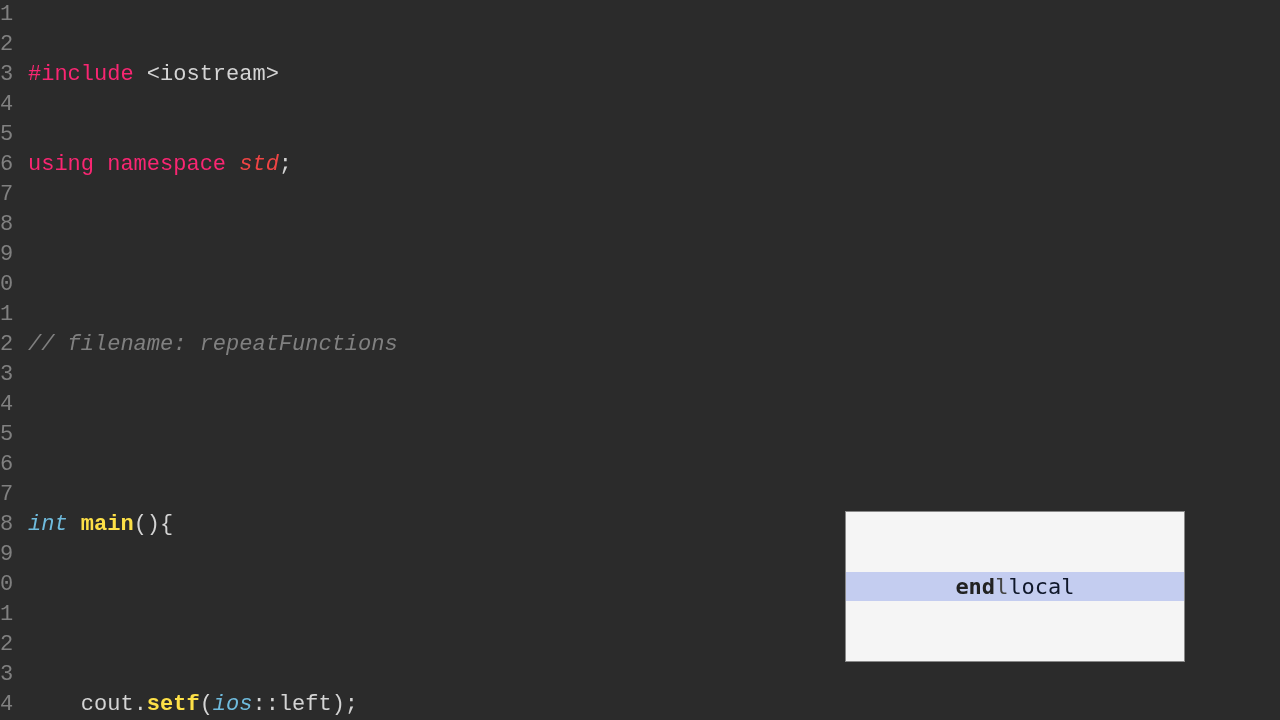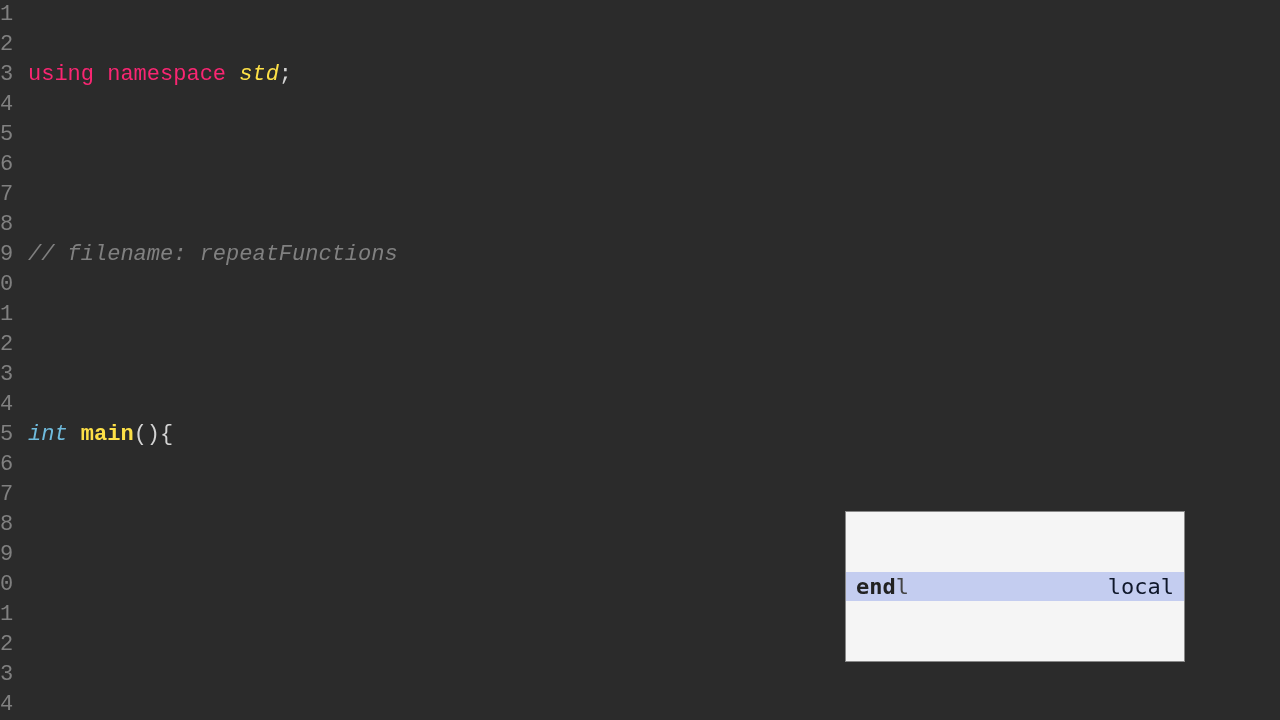--- a/index.html
+++ b/index.html
@@ -30,41 +30,41 @@
     flex: 1;
     position: relative;
     padding-left: 8px;
     color: #d4d4d4;
     white-space: pre;
   }
   .code-line { height: 30px; }
   .t-include-path { color: #d4d4d4; }
   .t-kw2 { color: #6FBBDD; font-style: italic; }
   .t-ident { color: #d4d4d4; }
-  .t-std { color: #fde047; font-style: italic; }
+  .t-std { color: #ef4444; font-style: italic; }
   .t-comment { color: #808080; font-style: italic; }
   .t-type { color: #6FBBDD; font-style: italic; text-align: right; }
   .t-func { color: #fde047; font-weight: bold; }
   .t-op { color: #f92672; }
   .t-punct { color: #d4d4d4; }
   .t-cout { color: #d4d4d4; }
   .autocomplete {
     position: absolute;
     left: 825px;
     top: 511px;
     background: #f5f5f5;
     border: 1px solid #888;
     width: 340px;
     font-family: 'Consolas', 'Monaco', monospace;
     font-size: 22px;
     z-index: 100;
   }
   .ac-row {
     display: flex;
-    justify-content: space-between;
+    justify-content: center;
     padding: 2px 10px;
     height: 29px;
     align-items: center;
   }
   .ac-row.selected {
     background: #c4cdf0;
   }
   .ac-main { color: #222; }
   .ac-kind { color: #0f172a; }
   .ac-highlight { font-weight: bold; }
@@ -95,26 +95,28 @@
     <div>8</div>
     <div>9</div>
     <div>0</div>
     <div>1</div>
     <div>2</div>
     <div>3</div>
     <div>4</div>
   </div>
 
   <div class="code">
+    <div class="code-line"><span class="t-op">#include</span> <span class="t-include-path">&lt;iostream&gt;</span></div>
     <div class="code-line"><span class="t-op">using</span> <span class="t-op">namespace</span> <span class="t-std">std</span><span class="t-punct">;</span></div>
     <div class="code-line"></div>
     <div class="code-line"><span class="t-comment">// filename: repeatFunctions</span></div>
     <div class="code-line"></div>
     <div class="code-line"><span class="t-type">int</span> <span class="t-func">main</span><span class="t-punct">(){</span></div>
     <div class="code-line"></div>
+    <div class="code-line"><span>    </span><span class="t-cout">cout</span><span class="t-punct">.</span><span class="t-func">setf</span><span class="t-punct">(</span><span class="t-kw2">ios</span><span class="t-punct">::</span><span class="t-ident">left</span><span class="t-punct">);</span></div>
     
     
     
     
     
     
     
     
     
     

